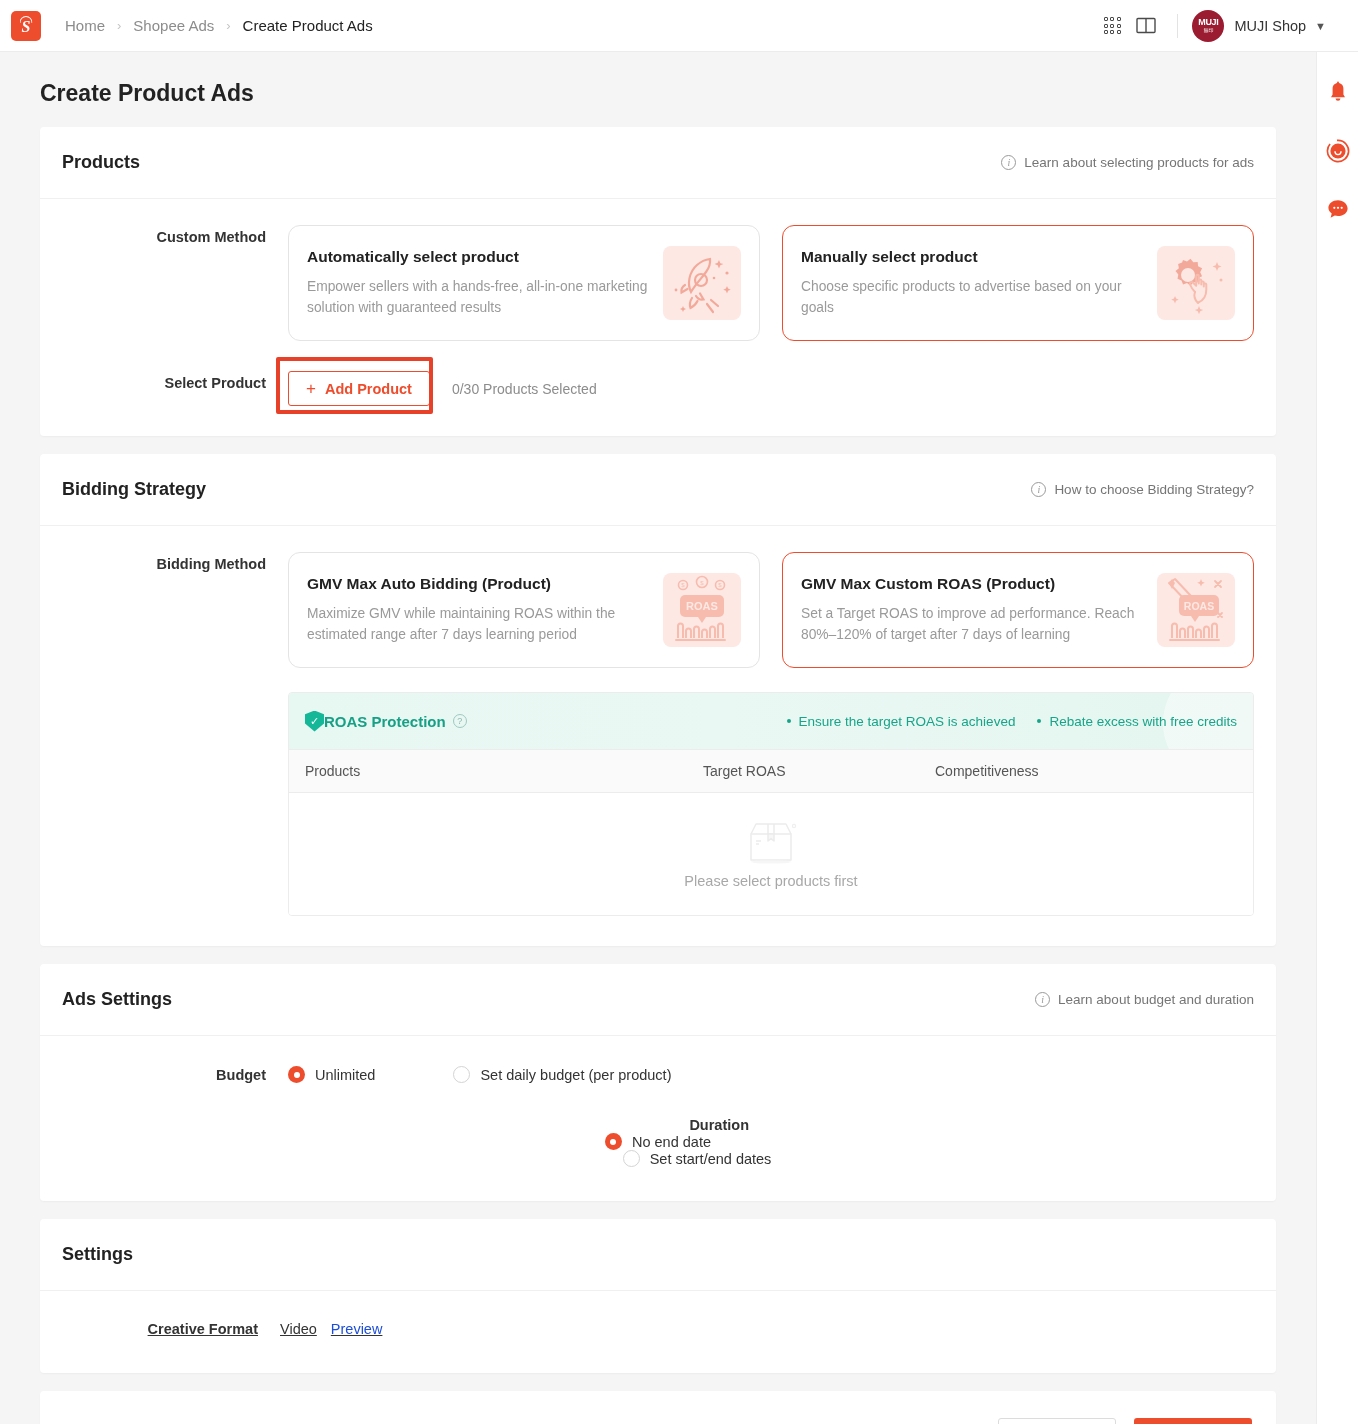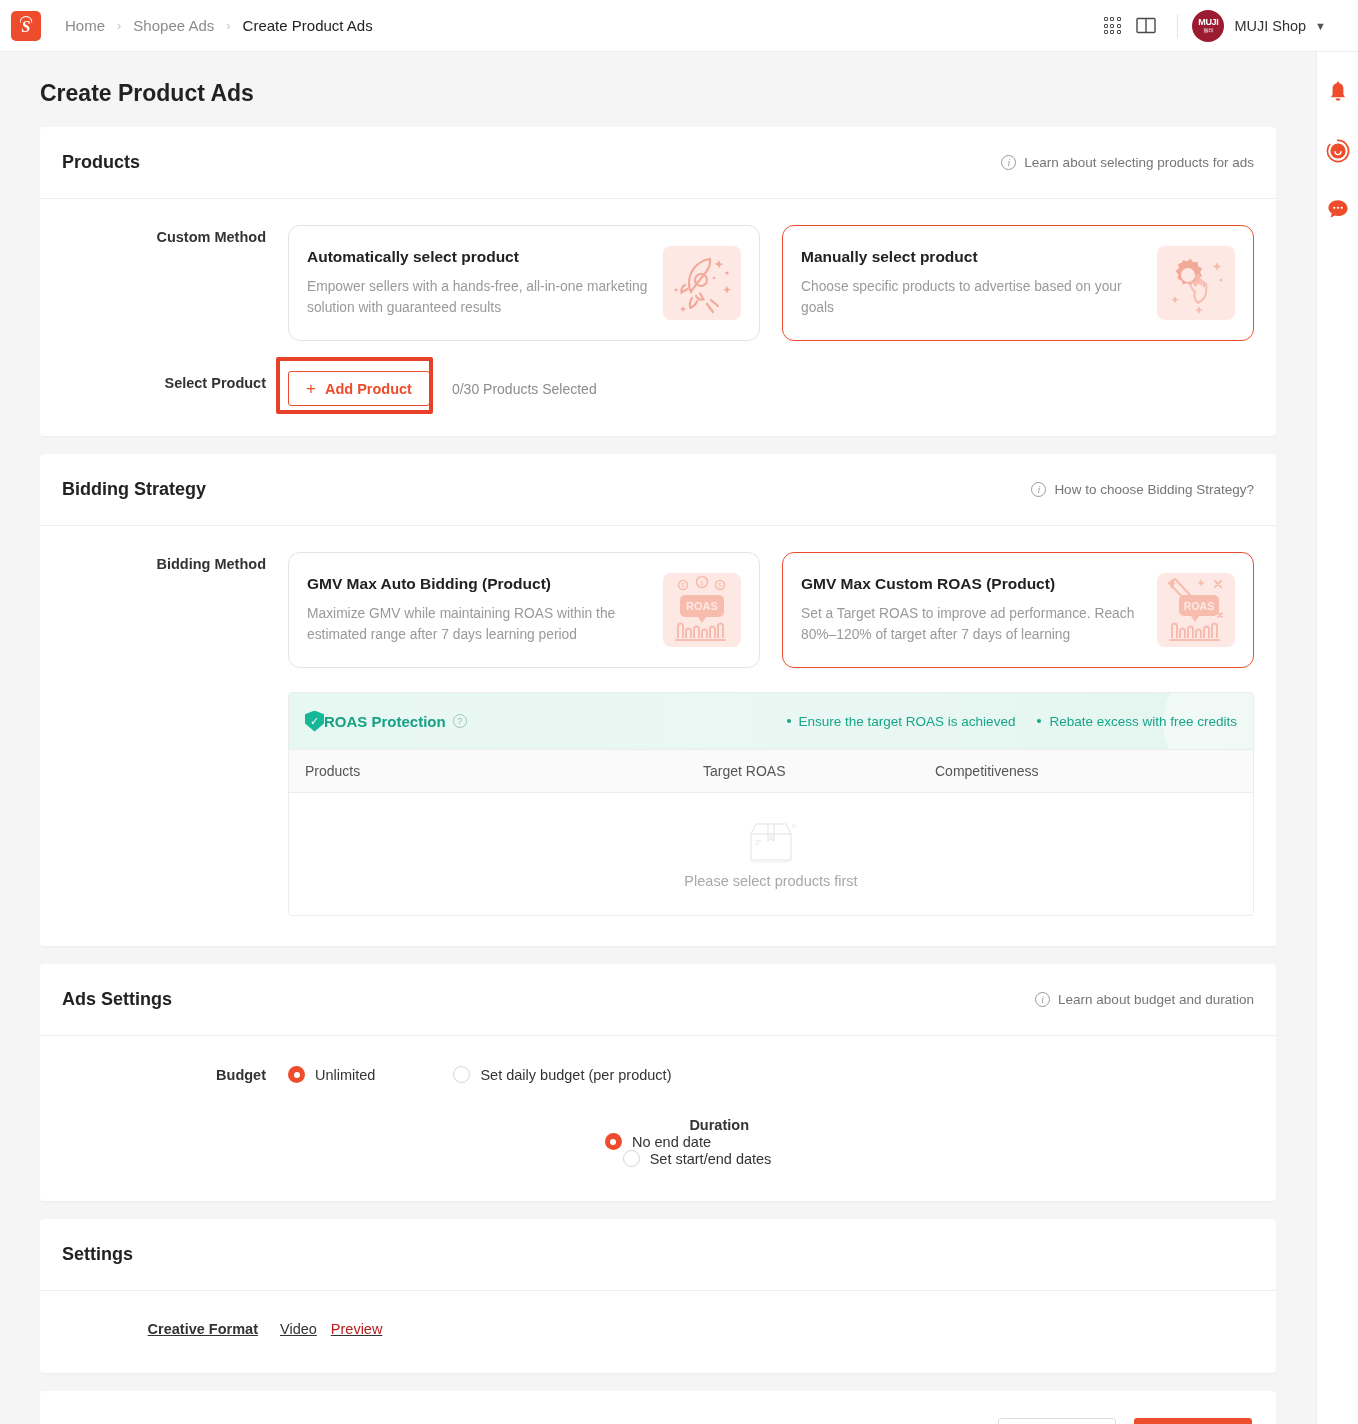--- a/index.html
+++ b/index.html
@@ -198,21 +198,21 @@
   .radio.on::after {
     content:""; position:absolute; left:50%; top:50%; transform:translate(-50%,-50%);
     width:6px; height:6px; border-radius:50%; background:#fff;
   }
   .radio-label { margin-left: 10px; font-size: 14.5px; color: #333; }
   .radio-opt.second { margin-left: 78px; }
   .radio-opt.second .radio-label { color: #333; }
 
   
   .creative-val { font-size: 14.5px; color: #333; }
-  .preview-link { color: #b91c1c; font-size: 14.5px; margin-left: 14px; cursor: pointer; }
+  .preview-link { color: #1d4ed8; font-size: 14.5px; margin-left: 14px; cursor: pointer; }
 
   
   .footer-card {
     background: #fff; border-radius: 4px; height: 78px;
     display: flex; align-items: center; justify-content: flex-end;
     padding-right: 24px; gap: 18px;
     box-shadow: 0 1px 2px rgba(0,0,0,0.04);
   }
   .btn {
     height: 24px; border-radius: 3px; font-size: 14.5px; cursor: pointer;

